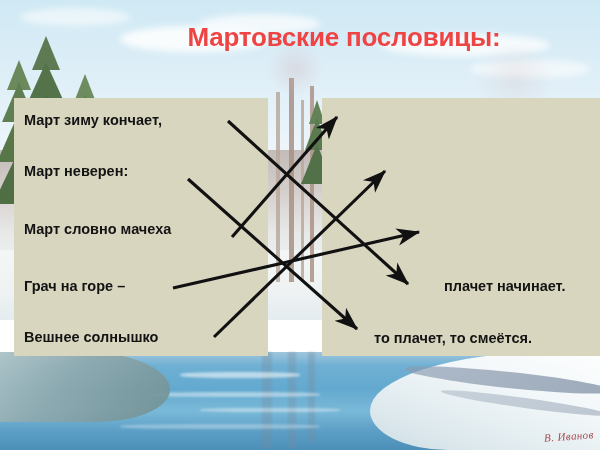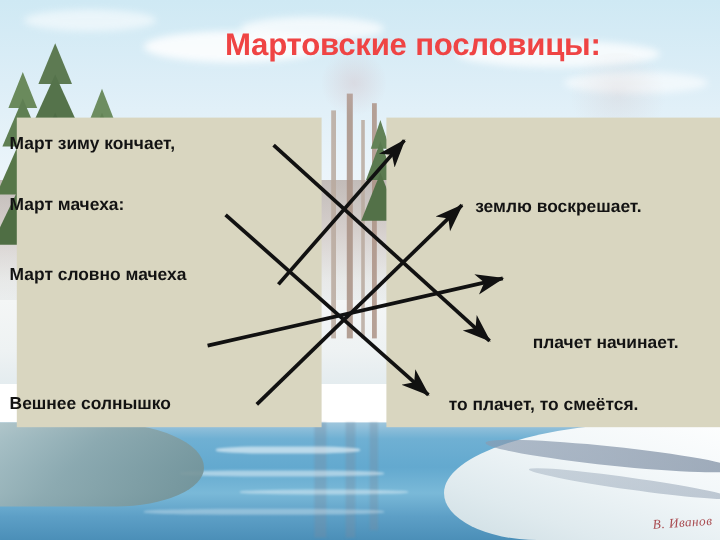--- a/index.html
+++ b/index.html
@@ -84,21 +84,21 @@
 
   
   .panel{position:absolute;background:#d9d6c0;}
   .panel-left{left:14px;top:98px;width:254px;height:258px;}
   .panel-right{left:322px;top:98px;width:278px;height:258px;}
 
   .row-text{
     position:absolute;font-size:14.5px;font-weight:bold;color:#131313;
     white-space:nowrap;line-height:1;
   }
-  .left-text{left:8px;}
+  .left-text{left:24px;}
   .right-text{white-space:nowrap;}
 
   
   .arrows{position:absolute;left:0;top:0;width:600px;height:450px;}
 </style>
 </head>
 <body>
 
 <div id="stage">
 
@@ -159,25 +159,25 @@
 
     <div class="signature">В. Иванов</div>
   </div>
 
   <div class="title">Мартовские пословицы:</div>
 
   <div class="panel panel-left"></div>
   <div class="panel panel-right"></div>
 
   <div class="row-text left-text" style="top:113px;">Март зиму кончает,</div>
-  <div class="row-text left-text" style="top:164px;">Март мачеха:</div>
+  <div class="row-text left-text" style="top:164px;">Март неверен:</div>
   <div class="row-text left-text" style="top:222px;text-align:right;">Март словно мачеха</div>
+  <div class="row-text left-text" style="top:279px;">Грач на горе –</div>
   <div class="row-text left-text" style="top:330px;">Вешнее солнышко</div>
 
-  <div class="row-text right-text" style="left:396px;top:166px;">землю воскрешает.</div>
   <div class="row-text right-text" style="left:444px;top:279px;">плачет начинает.</div>
   <div class="row-text right-text" style="left:374px;top:331px;">то плачет, то смеётся.</div>
 
   <svg class="arrows" viewBox="0 0 600 450">
     <defs>
       <marker id="ah" markerWidth="9" markerHeight="9" refX="7.2" refY="3.2" orient="auto" markerUnits="strokeWidth">
         <path d="M0,0.4 L7.6,3.2 L0,6 L2.1,3.2 Z" fill="#111111"></path>
       </marker>
     </defs>
 

